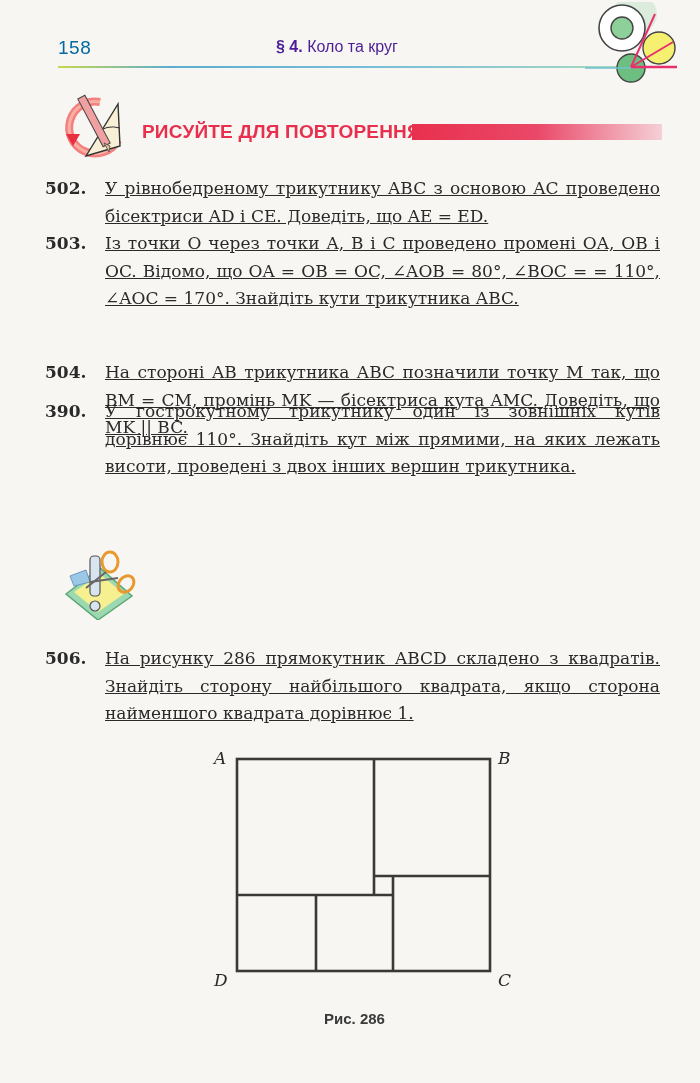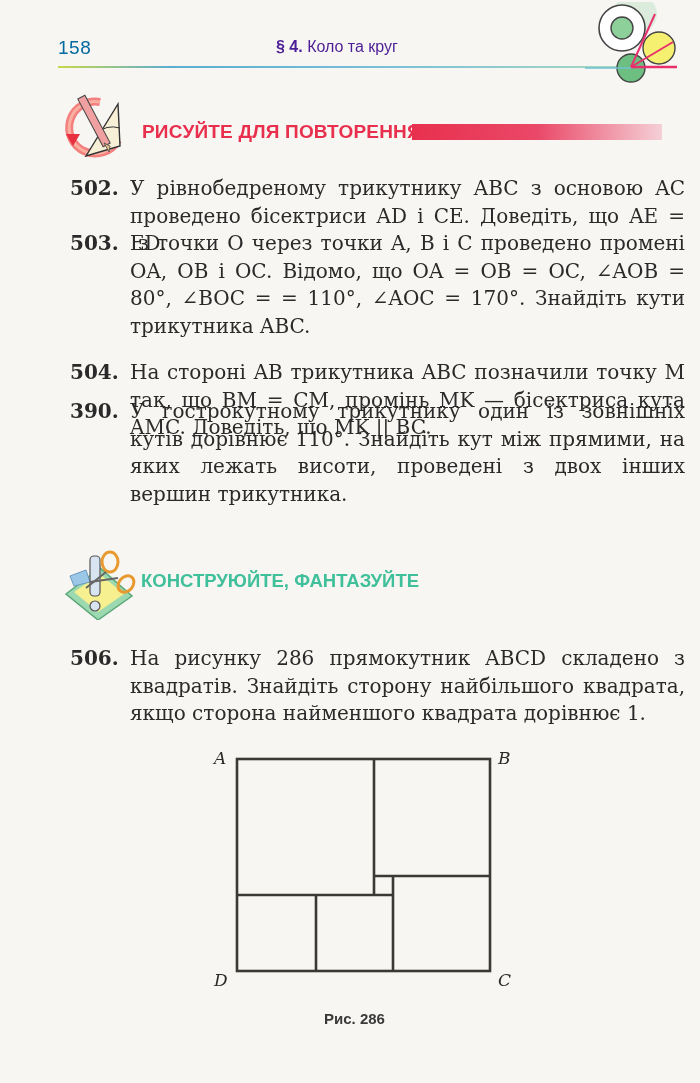--- a/index.html
+++ b/index.html
@@ -20,21 +20,21 @@
   .sec1 { left: 60px; top: 94px; }
   .sec1-title { left: 142px; top: 121px; font-family: "Liberation Sans", sans-serif; font-weight: bold;
     font-size: 19px; color: #e8304e; letter-spacing: 0.2px; }
   .sec1-bar { left: 412px; top: 124px; width: 250px; height: 16px;
     background: linear-gradient(90deg, #e8304e 0%, #ea4868 50%, rgba(240,120,150,0.3) 100%); }
   .sec2-icon { left: 60px; top: 548px; }
   .sec2-title { left: 141px; top: 568px; font-family: "Liberation Sans", sans-serif; font-weight: bold;
     font-size: 18.5px; color: #3fbf9a; line-height: 25px; }
 
   
-  .problem { left: 70px; width: 615px; font-size: 20px; line-height: 27.5px; }
+  .problem { left: 45px; width: 615px; font-size: 17px; line-height: 27.5px; text-decoration: underline; }
   .problem .num { position: absolute; left: 0; top: 0; font-weight: bold; }
   .problem .body { margin-left: 60px; text-align: justify; text-align-last: left; }
   .p502 { top: 175px; }
   .p503 { top: 230px; }
   .p504 { top: 314px; margin-top: 45px; }
   .p505 { top: 398px; }
   .p506 { top: 645px; }
 
   
   .figure { left: 200px; top: 740px; width: 330px; height: 260px; }
@@ -101,21 +101,20 @@
     <polygon points="10,28 26,22 30,34 14,38" fill="#9cc8e8" stroke="#6a98c0" stroke-width="1"></polygon>
     <rect x="30" y="8" width="10" height="40" rx="4" fill="#d8e4f0" stroke="#555" stroke-width="1.2"></rect>
     <circle cx="35" cy="58" r="5" fill="#d8e4f0" stroke="#555" stroke-width="1.2"></circle>
     <ellipse cx="50" cy="14" rx="8" ry="10" fill="none" stroke="#e89a30" stroke-width="3"></ellipse>
     <ellipse cx="66" cy="36" rx="7" ry="9" fill="none" stroke="#e89a30" stroke-width="3" transform="rotate(40 66 36)"></ellipse>
     <line x1="46" y1="24" x2="26" y2="40" stroke="#666" stroke-width="2"></line>
     <line x1="58" y1="30" x2="30" y2="34" stroke="#666" stroke-width="2"></line>
   </svg>
 </div>
 <div class="abs sec2-title">
-  <div>КОНСТРУЮЙТЕ, ФАНТАЗУЙТЕ</div>
 </div>
 
 <div class="abs problem p506">
   <span class="num">506.</span>
   <div class="body">На рисунку 286 прямокутник ABCD складено з квадратів. Знайдіть сторону найбільшого квадрата, якщо сторона найменшого квадрата дорівнює 1.</div>
 </div>
 
 <div class="abs figure">
   <svg width="330" height="260" viewBox="200 740 330 260">
     <g fill="none" stroke="#3a3a34" stroke-width="2.6">

